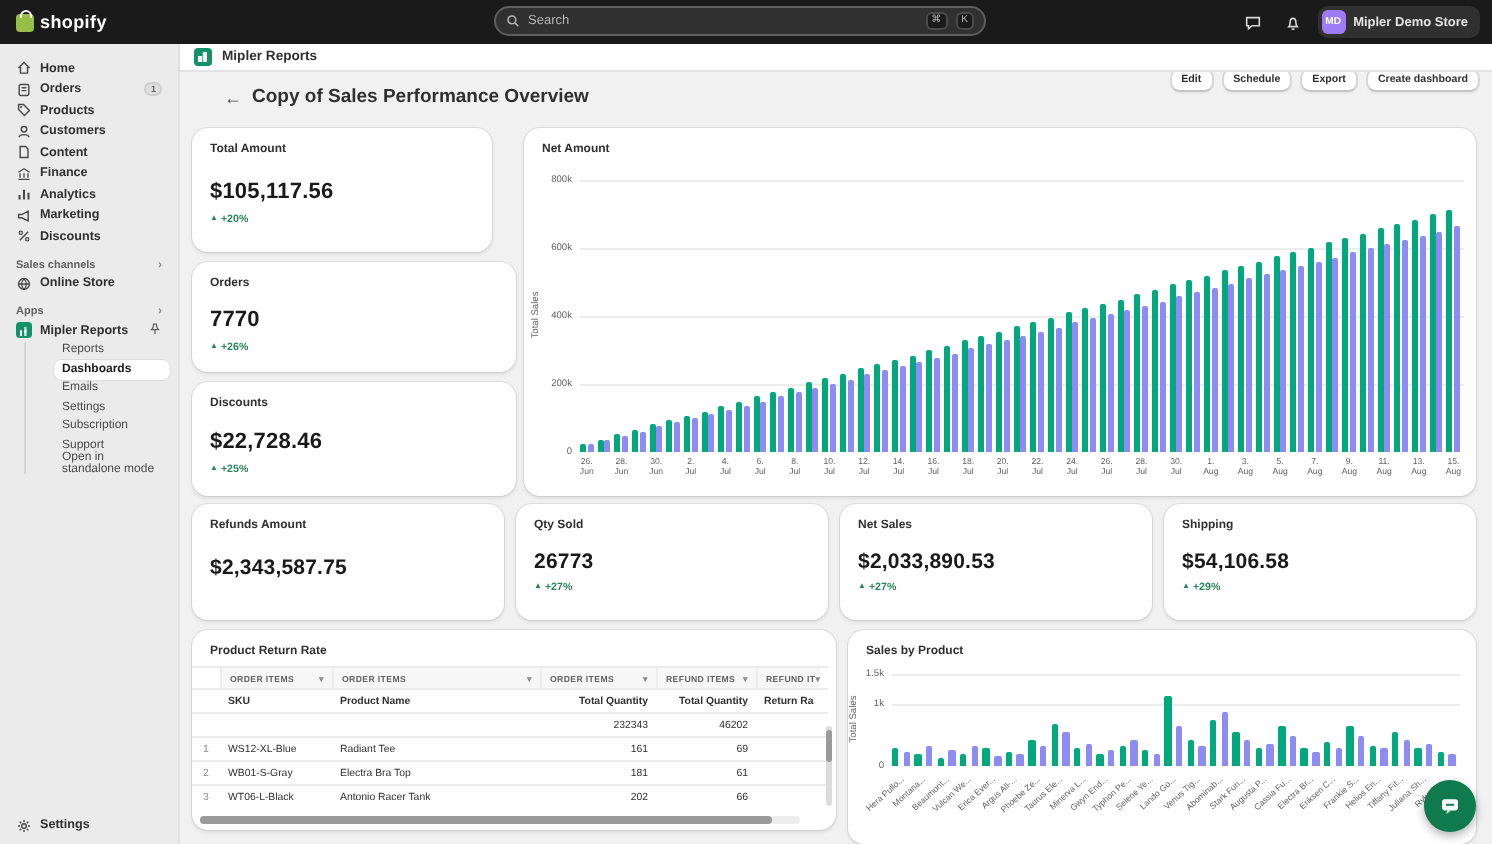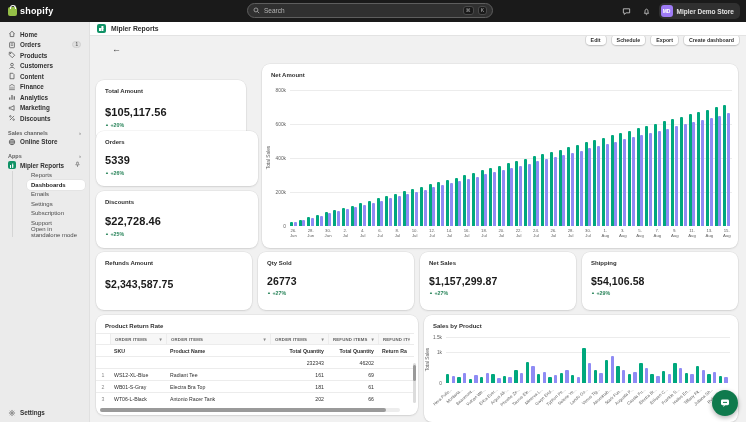--- a/index.html
+++ b/index.html
@@ -254,42 +254,43 @@
   </div>
 </div>
 
 <div id="appbar">
   <span class="app-ic2" style="background: rgb(17, 147, 103);"></span>
   <span class="app-name">Mipler Reports</span>
 </div>
 
 <div id="page-header">
   <span id="back-arrow">←</span>
+  <span id="page-title">Copy of Sales Performance Overview</span>
   <div id="header-icons">
     <span><svg viewBox="0 0 10 10">
           <path d="M4 1.5h2l.4 2.6 1.1 1.4H2.5l1.1-1.4ZM5 5.5v3" fill="none" stroke="currentColor" stroke-width="0.9"></path>
         </svg></span>
     <span style="font-size:7px;letter-spacing:1px;color:#4a4a4a;">⋯</span>
   </div>
   <div id="header-buttons">
       <button class="hbtn">Edit</button>
       <button class="hbtn">Schedule</button>
       <button class="hbtn">Export</button>
       <button class="hbtn">Create dashboard</button>
     </div>
 </div>
 
-<div class="card" style="left:96px; top:64px; width:150px; height:62px;margin-top:16px;">
+<div class="card" style="left:96px; top:64px; width:150px; height:62px;">
   <span class="m-label">Total Amount</span>
   <span class="m-value" style="top:26px;">$105,117.56</span>
   <span class="m-delta" style="top: 42px; color: rgb(41, 132, 90);"><span class="tri">▲</span> <span>+20%</span></span>
 </div>
 <div class="card" style="left:96px; top:131px; width:162px; height:55px;">
   <span class="m-label">Orders</span>
-  <span class="m-value" style="top:23px;">5339</span>
+  <span class="m-value" style="top:23px;">7770</span>
   <span class="m-delta" style="top: 39px; color: rgb(41, 132, 90);"><span class="tri">▲</span> <span>+26%</span></span>
 </div>
 <div class="card" style="left:96px; top:191px; width:162px; height:57px;">
   <span class="m-label">Discounts</span>
   <span class="m-value" style="top:24px;">$22,728.46</span>
   <span class="m-delta" style="top: 40px; color: rgb(41, 132, 90);"><span class="tri">▲</span> <span>+25%</span></span>
 </div>
 
 <div class="card" id="net-amount-card" style="left:262px; top:64px; width:476px; height:184px;">
   <span class="chart-title">Net Amount</span>
@@ -466,21 +467,21 @@
   <span class="m-value" style="top:26px; font-size:10.5px;">$2,343,587.75</span>
 
 </div>
 <div class="card" style="left:258px; top:252px; width:156px; height:58px;">
   <span class="m-label">Qty Sold</span>
   <span class="m-value" style="top:23px; font-size:10.5px;">26773</span>
   <span class="m-delta" style="top: 38px; color: rgb(41, 132, 90);"><span class="tri">▲</span> <span>+27%</span></span>
 </div>
 <div class="card" style="left:420px; top:252px; width:156px; height:58px;">
   <span class="m-label">Net Sales</span>
-  <span class="m-value" style="top:23px; font-size:10.5px;">$1,157,299.87</span>
+  <span class="m-value" style="top:23px; font-size:10.5px;">$2,033,890.53</span>
   <span class="m-delta" style="top: 38px; color: rgb(41, 132, 90);"><span class="tri">▲</span> <span>+27%</span></span>
 </div>
 <div class="card" style="left:582px; top:252px; width:156px; height:58px;">
   <span class="m-label">Shipping</span>
   <span class="m-value" style="top:23px; font-size:10.5px;">$54,106.58</span>
   <span class="m-delta" style="top: 38px; color: rgb(41, 132, 90);"><span class="tri">▲</span> <span>+29%</span></span>
 </div>
 
 <div class="card" style="left:96px; top:315px; width:322px; height:100px; overflow:hidden;">
   <span class="chart-title">Product Return Rate</span>

